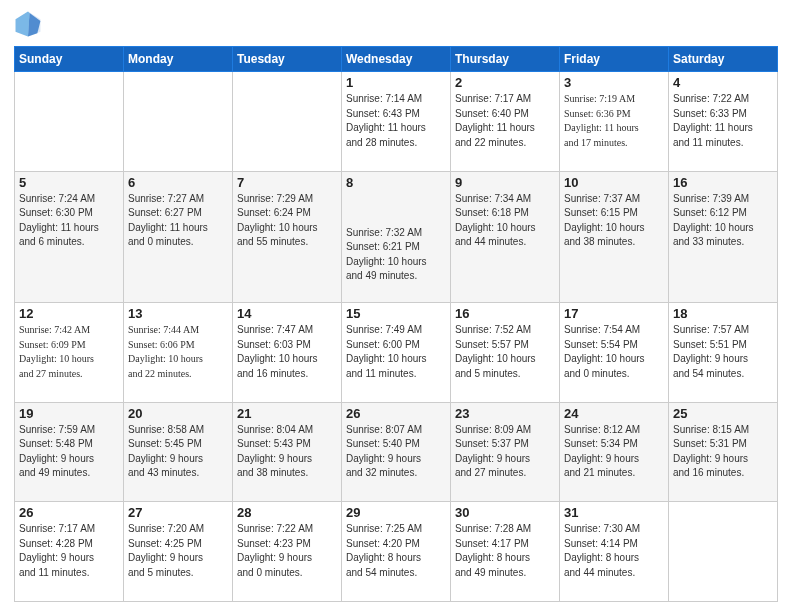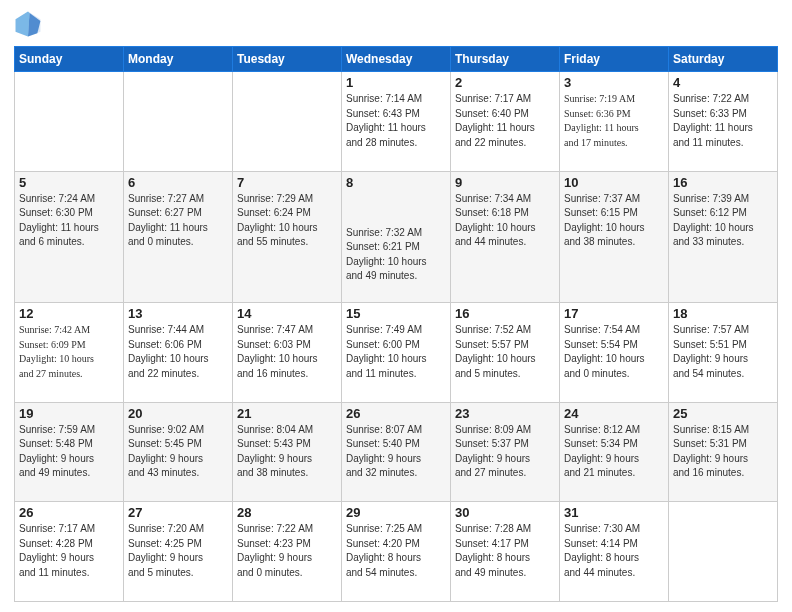--- a/index.html
+++ b/index.html
@@ -218,21 +218,21 @@
         <tr>
           <td>
             <span class="day-num">12</span>
             <div class="day-info" style="white-space: pre-line; font-family: Liberation Serif, serif;">Sunrise: 7:42 AM
 Sunset: 6:09 PM
 Daylight: 10 hours
 and 27 minutes.</div>
           </td>
           <td>
             <span class="day-num">13</span>
-            <div class="day-info" style="white-space: pre-line;">Sunrise: 7:44 AM
+            <div class="day-info" style="white-space: pre-line; font-family: Liberation Serif, serif;">Sunrise: 7:44 AM
 Sunset: 6:06 PM
 Daylight: 10 hours
 and 22 minutes.</div>
           </td>
           <td>
             <span class="day-num">14</span>
             <div class="day-info" style="white-space: pre-line;">Sunrise: 7:47 AM
 Sunset: 6:03 PM
 Daylight: 10 hours
 and 16 minutes.</div>
@@ -269,21 +269,21 @@
         <tr>
           <td>
             <span class="day-num">19</span>
             <div class="day-info" style="white-space: pre-line;">Sunrise: 7:59 AM
 Sunset: 5:48 PM
 Daylight: 9 hours
 and 49 minutes.</div>
           </td>
           <td>
             <span class="day-num">20</span>
-            <div class="day-info" style="white-space: pre-line;">Sunrise: 9:02 AM
+            <div class="day-info" style="white-space: pre-line;">Sunrise: 8:58 AM
 Sunset: 5:45 PM
 Daylight: 9 hours
 and 43 minutes.</div>
           </td>
           <td>
             <span class="day-num">21</span>
             <div class="day-info" style="white-space: pre-line;">Sunrise: 8:04 AM
 Sunset: 5:43 PM
 Daylight: 9 hours
 and 38 minutes.</div>

